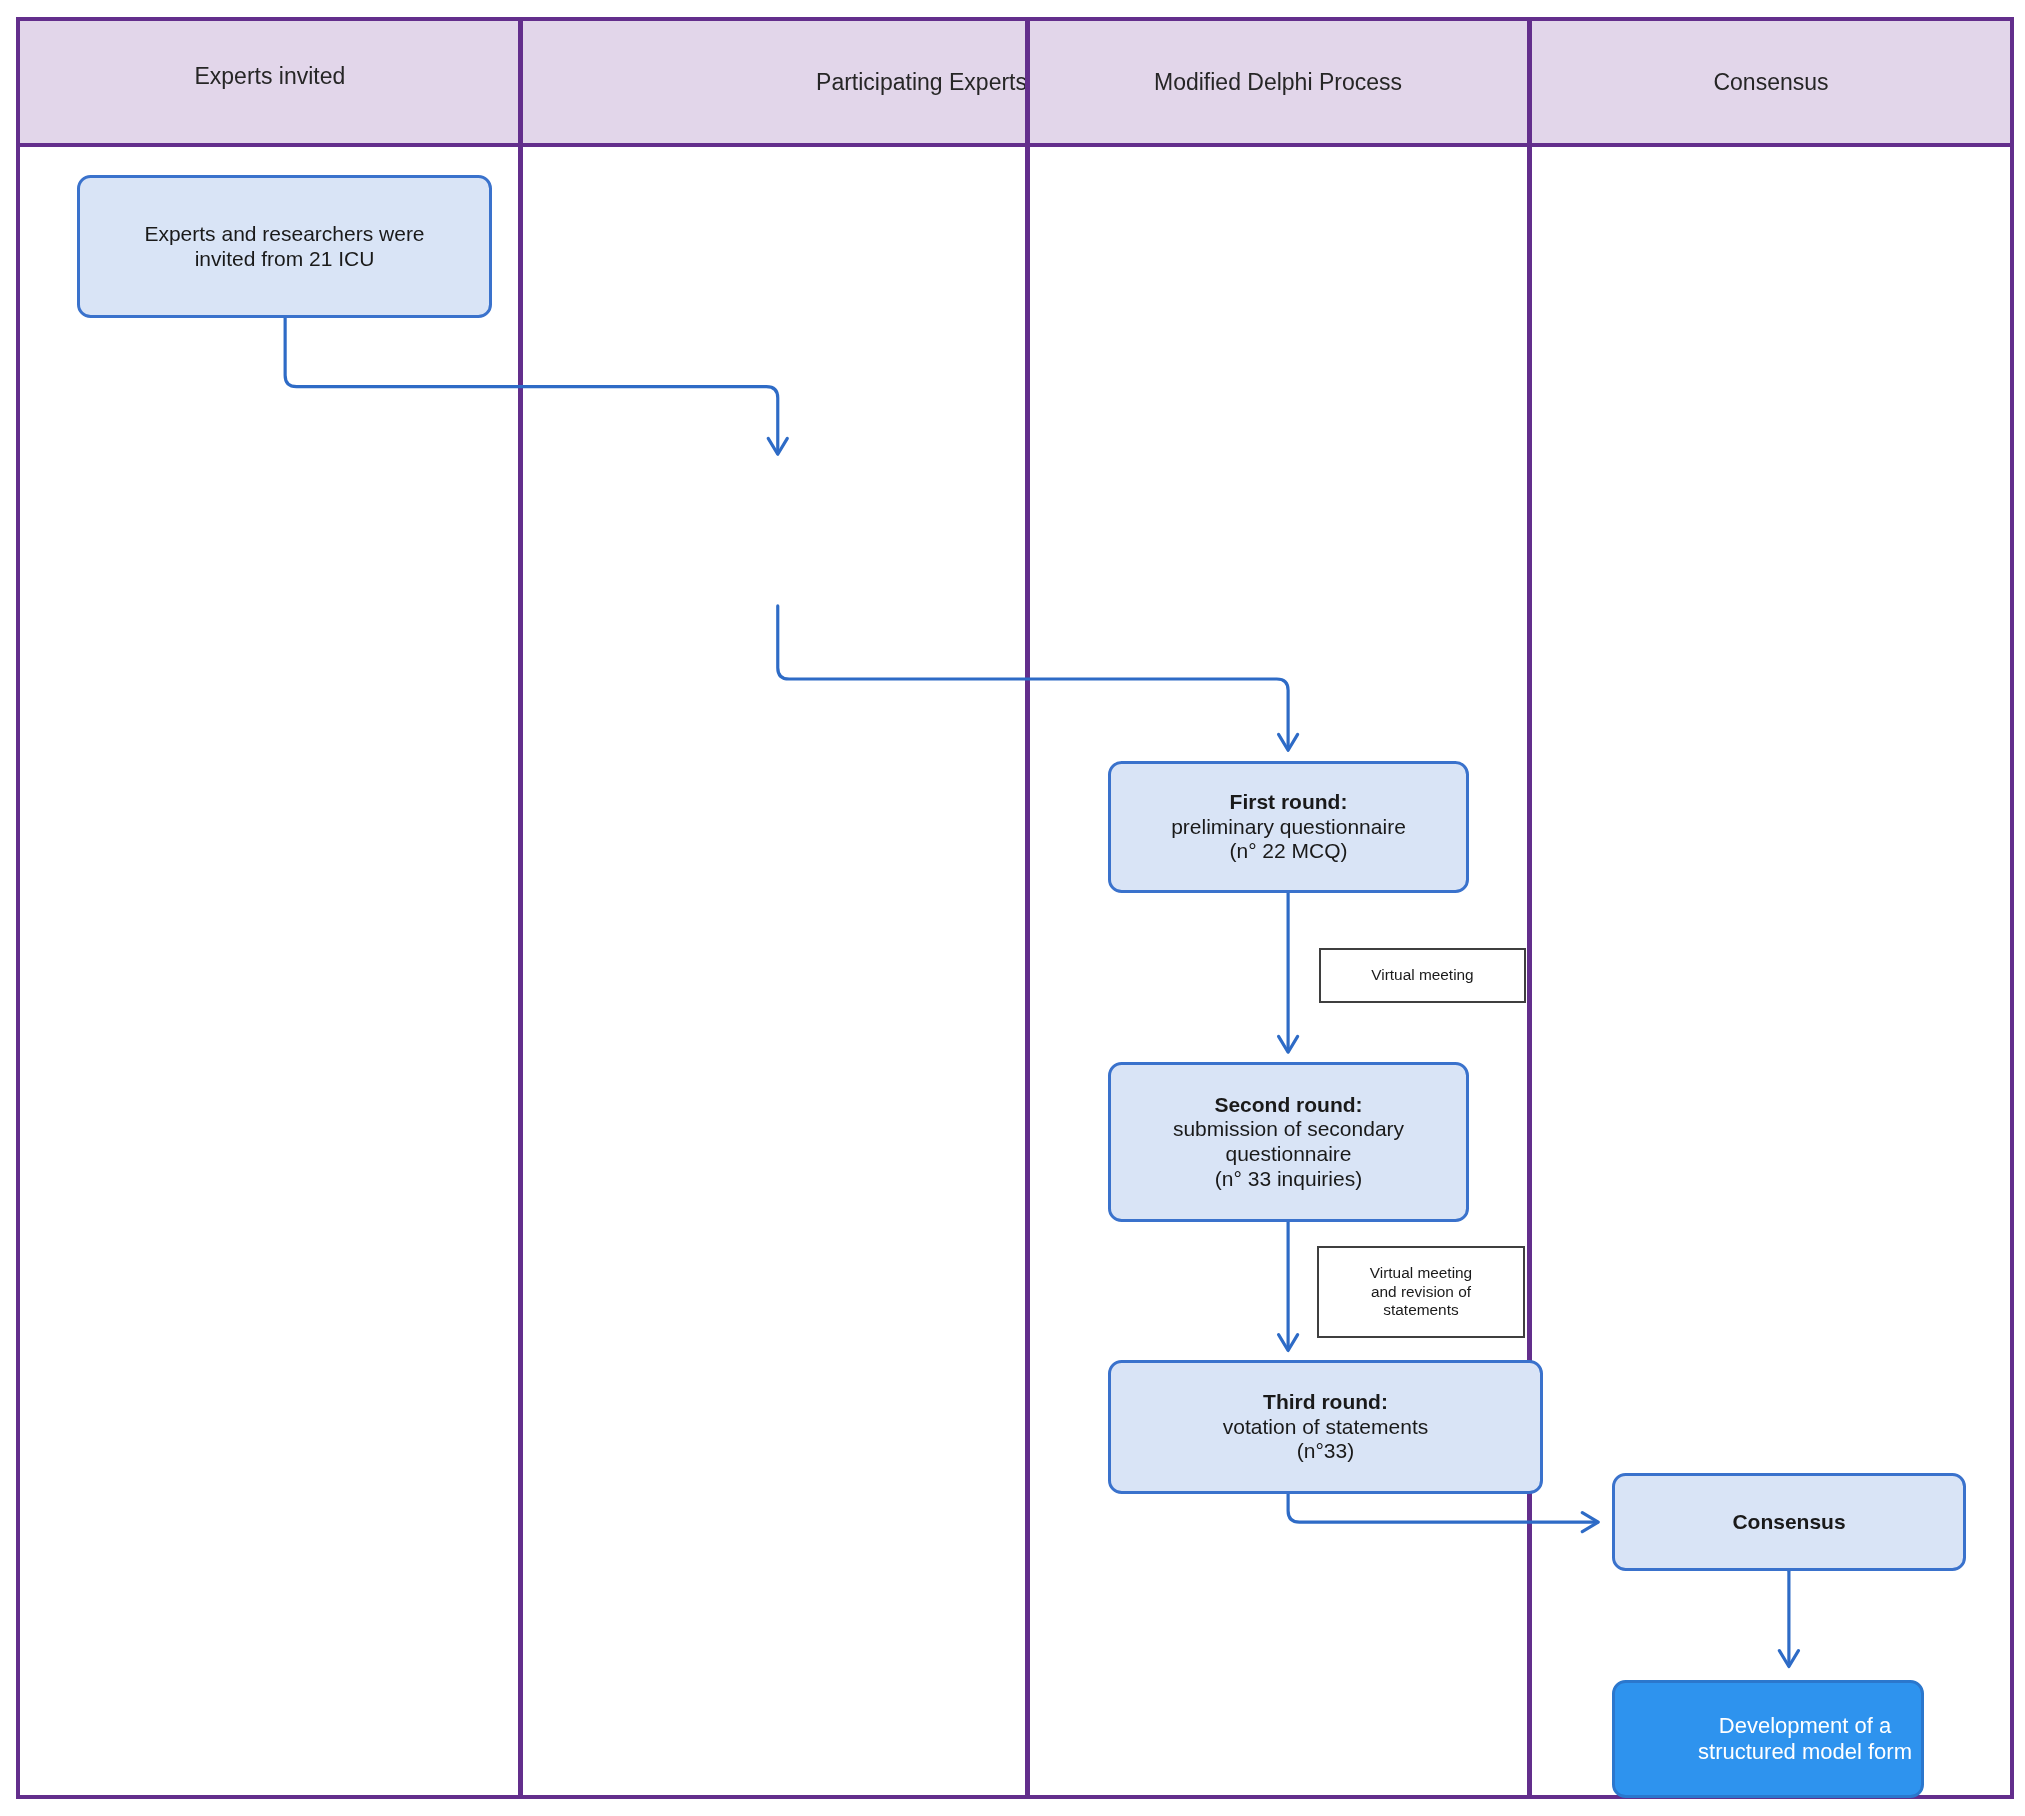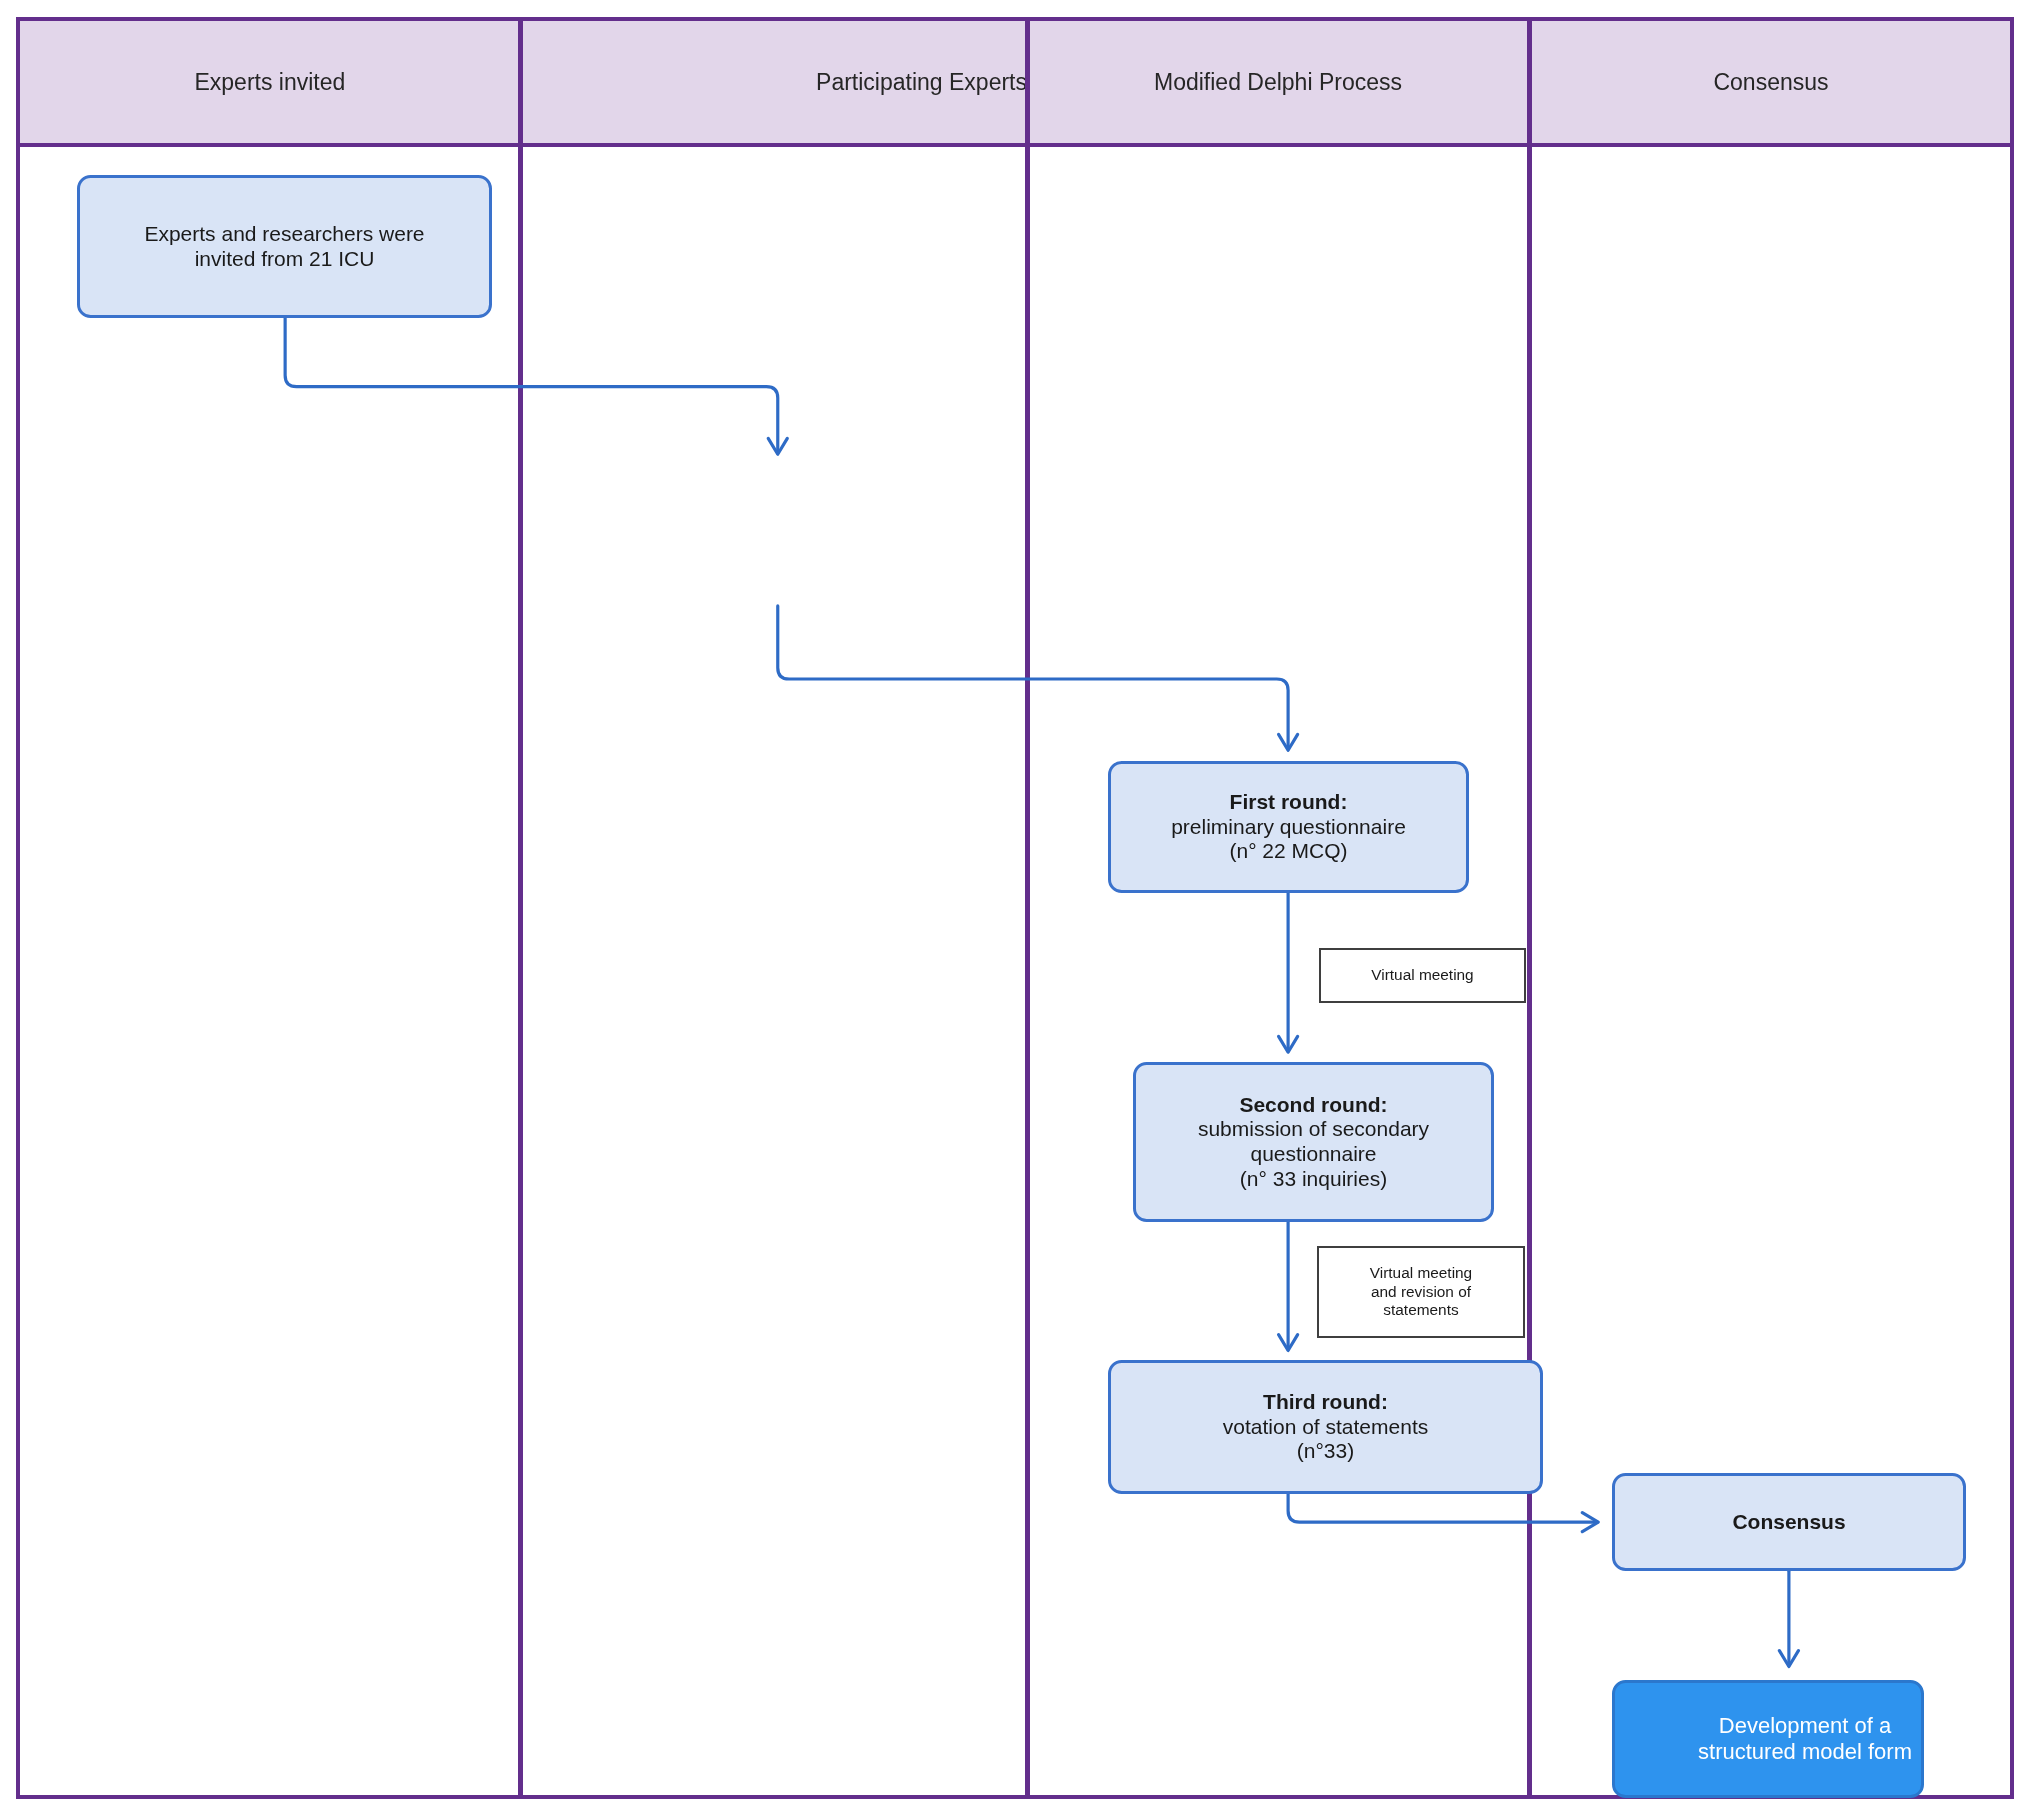--- a/index.html
+++ b/index.html
@@ -82,21 +82,21 @@
     stroke-linejoin: round;
   }
 </style>
 </head>
 <body>
 
 <div class="canvas">
 
   <div class="abs lane-header-band" style="left:16px; top:17px; width:1998px; height:130px;"></div>
 
-  <div class="abs lane-header-cell" style="left:20.4px; top:22px; width:499px; height:121px;">
+  <div class="abs lane-header-cell" style="left:20.4px; top:16px; width:499px; height:121px;">
     <span>Experts invited</span>
   </div>
   <div class="abs lane-header-cell" style="left:520px; top:22px; width:507px; height:121px;justify-content:flex-end;">
     <span>Participating Experts</span>
   </div>
   <div class="abs lane-header-cell" style="left:1027px; top:22px; width:502px; height:121px;">
     <span>Modified Delphi Process</span>
   </div>
   <div class="abs lane-header-cell" style="left:1529px; top:22px; width:484px; height:121px;">
     <span>Consensus</span>
@@ -131,21 +131,21 @@
   <div class="abs node" style="left:1108px; top:761px; width:361px; height:132px;">
     <div class="node-title">First round:</div>
     <div class="node-body">preliminary questionnaire
 (n° 22 MCQ)</div>
   </div>
 
   <div class="abs edge-label" style="left:1319px; top:948px; width:207px; height:55px;">
     <span>Virtual meeting</span>
   </div>
 
-  <div class="abs node" style="left:1108px; top:1062px; width:361px; height:160px;margin-left:25px;">
+  <div class="abs node" style="left:1108px; top:1062px; width:361px; height:160px;">
     <div class="node-title">Second round:</div>
     <div class="node-body">submission of secondary
 questionnaire
 (n° 33 inquiries)</div>
   </div>
 
   <div class="abs edge-label" style="left:1317px; top:1246px; width:208px; height:92px;">
     <span>Virtual meeting
 and revision of
 statements</span>

